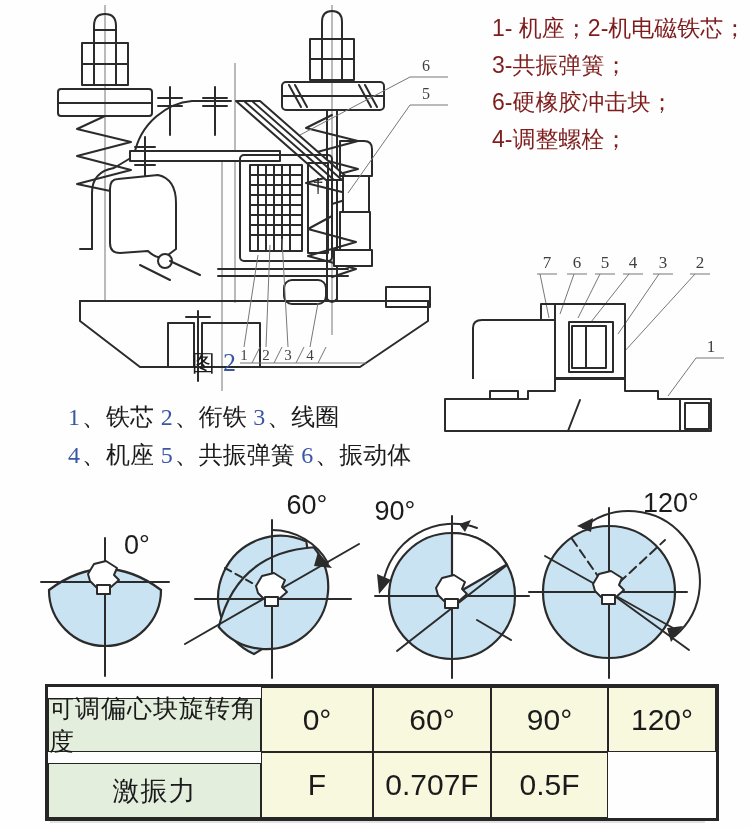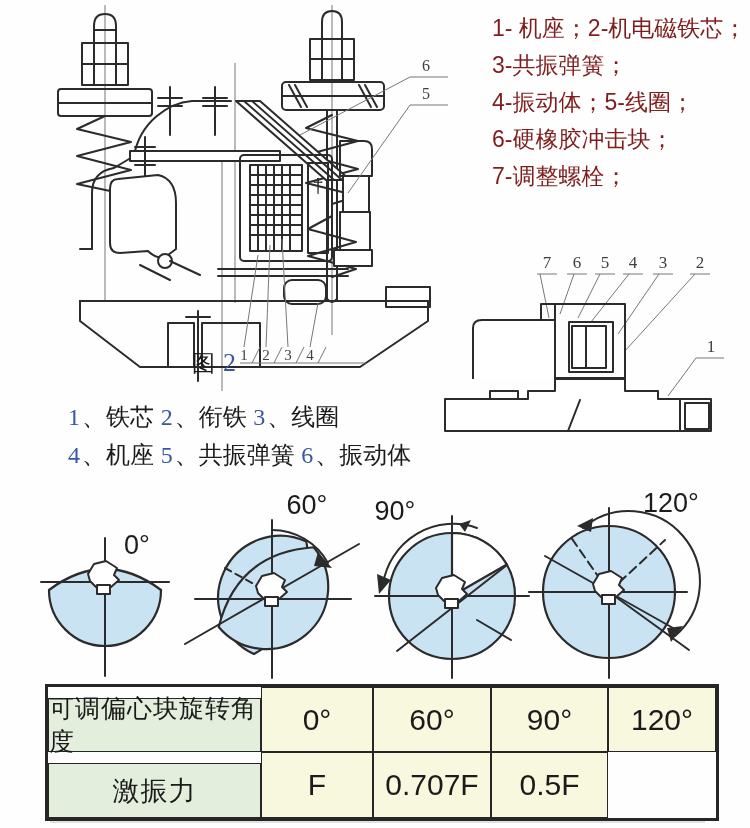--- a/index.html
+++ b/index.html
@@ -169,23 +169,22 @@
     </g>
   </svg>
 
   <div class="abs fig2cap">
     <span>图</span><span class="num">2</span>
   </div>
 
   <div class="abs legend">
     <div>1-  机座；2-机电磁铁芯；</div>
     <div>3-共振弹簧；</div>
-    <div>4-振动体；5-线圈；</div>
     <div>6-硬橡胶冲击块；</div>
-    <div>7-调整螺栓；</div>
+    <div>4-调整螺栓；</div>
   </div>
 
   <svg class="abs" style="left:428px;top:248px;" width="322" height="188" viewBox="0 0 322 188">
     <defs>
       <pattern id="h2" width="9" height="9" patternUnits="userSpaceOnUse">
         <path d="M0,9 L9,0" stroke="#2b2b2b" stroke-width="1.6"></path>
       </pattern>
     </defs>
 
     <g>

